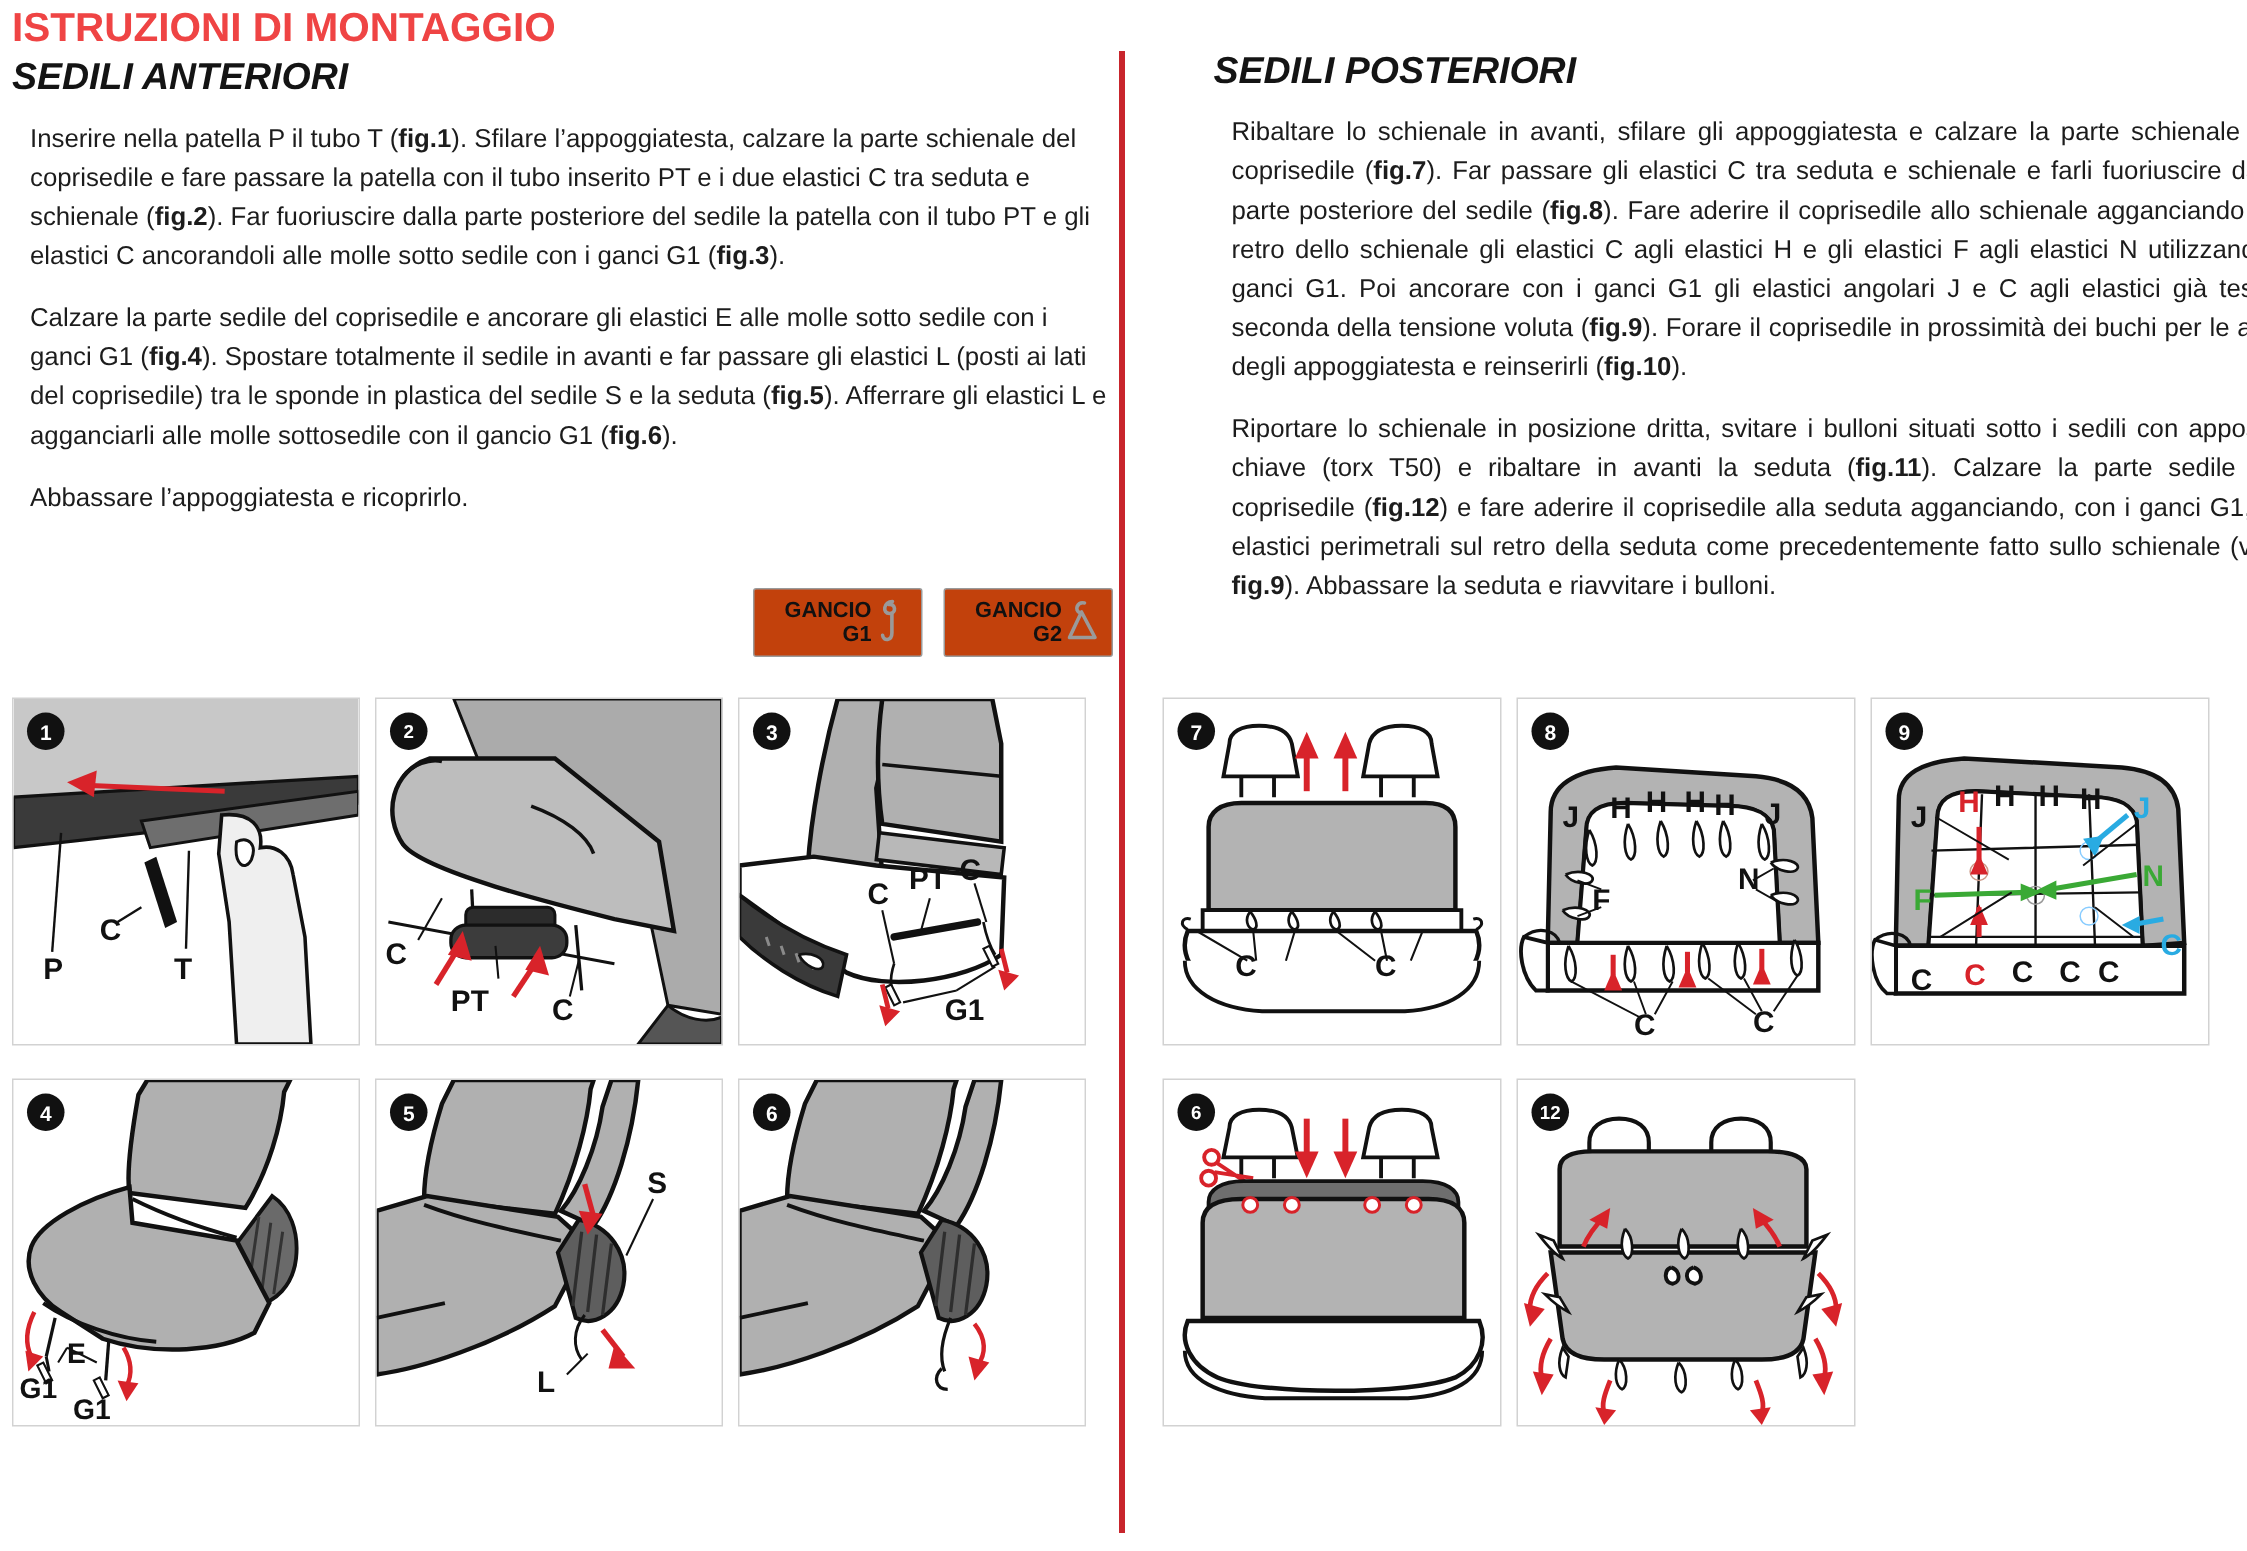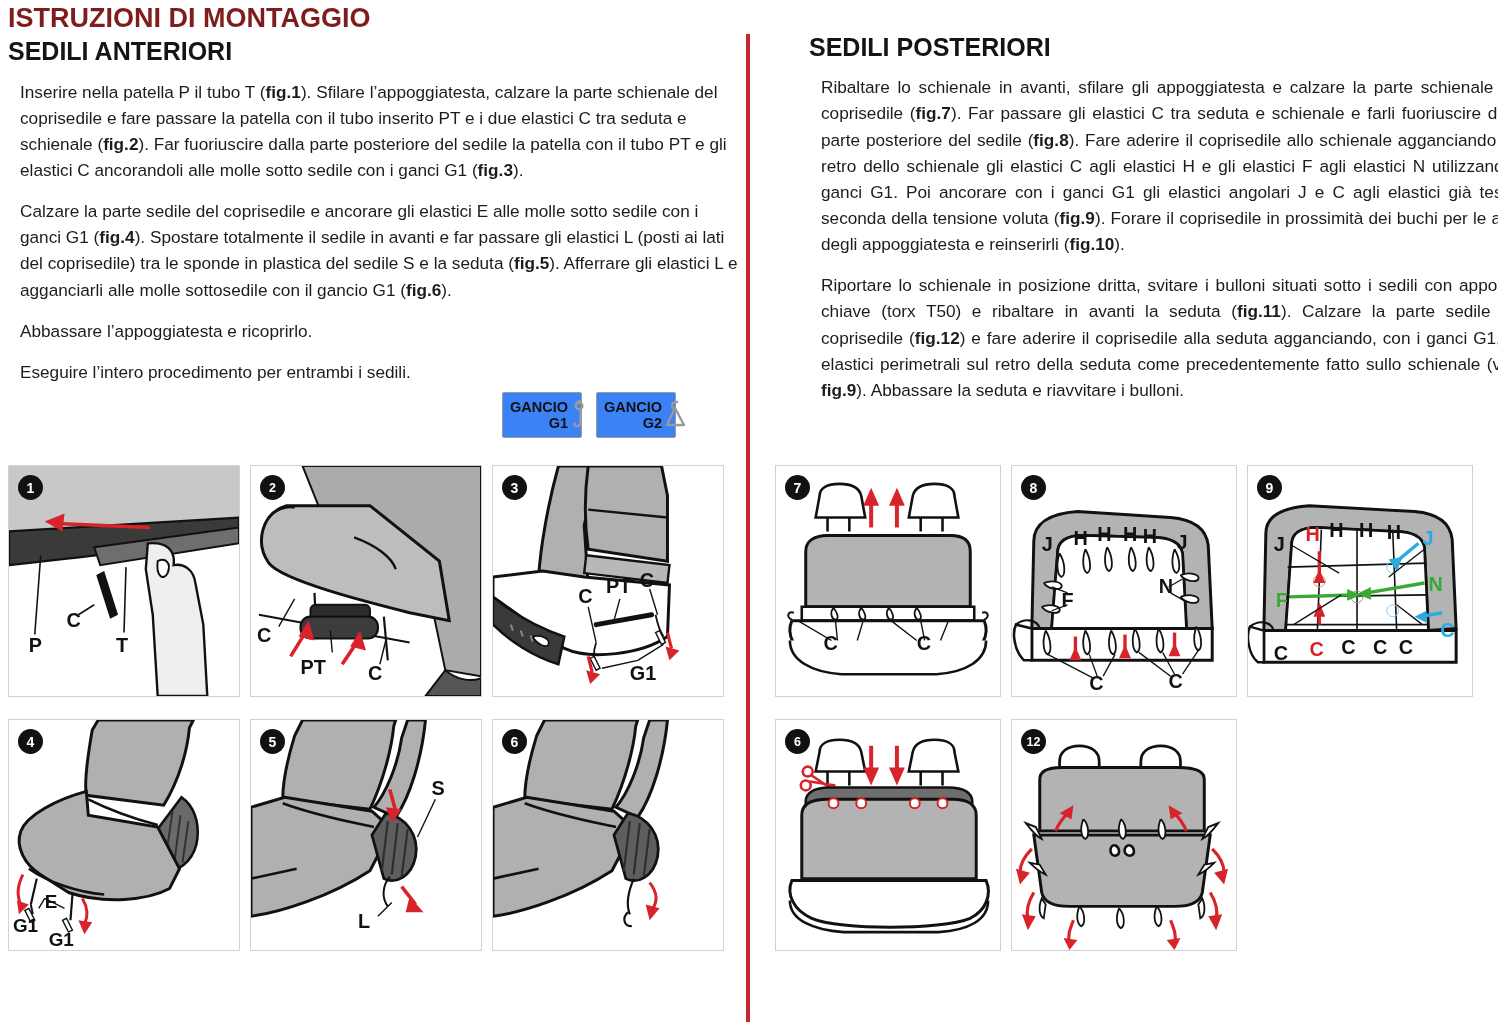--- a/index.html
+++ b/index.html
@@ -17,47 +17,47 @@
   .col-left{position:absolute;left:8px;top:0;width:735px;}
   .col-right{position:absolute;left:809px;top:0;width:715px;}
 
   .divider{
     position:absolute;left:746px;top:34px;width:4px;height:988px;
     background:#c8252c;
   }
 
   
   .main-title{
-    font-size:27px;font-weight:bold;color:#7f1d1d;
+    font-size:27px;font-weight:bold;color:#ef4444;
     letter-spacing:0px;line-height:1.05;margin:4px 0 6px 0;
     white-space:nowrap;
   }
   .sub-title{
     font-size:25px;font-weight:bold;color:#141414;
-    line-height:1.05;margin:0 0 14px 0;white-space:nowrap;
+    line-height:1.05;margin:0 0 14px 0;white-space:nowrap;font-style:italic;
   }
   .sub-title.right{margin-top:34px;}
 
   
   p.body{
     font-size:17.2px;line-height:1.52;margin:0 0 15px 12px;
     color:#1c1c1c;
   }
   .col-left p.body{text-align:left;}
   .col-right p.body{text-align:justify;}
   p.body b{font-weight:bold;}
 
   
   .legend-row{
     position:absolute;left:502px;top:392px;
     display:flex;gap:14px;
   }
   .legend-box{
-    border:1.5px solid #9a9a9a;background:#3b82f6;
-    width:80px;height:46px;border-radius:2px;
+    border:1.5px solid #9a9a9a;background:#c2410c;
+    width:113px;height:46px;border-radius:2px;
     display:flex;align-items:center;padding:0 7px;box-sizing:border-box;
   }
   .legend-txt{
     font-size:14.5px;font-weight:bold;line-height:1.12;
     text-align:right;flex:1;color:#111;
   }
   .legend-ico{width:26px;display:flex;align-items:center;justify-content:center;}
 
   
   .grid{position:absolute;display:grid;gap:10px;}
@@ -87,21 +87,20 @@
 
   <div class="divider"></div>
 
   <div class="col-left">
     <div class="main-title">ISTRUZIONI DI MONTAGGIO</div>
     <div class="sub-title">SEDILI ANTERIORI</div>
 
     <p class="body">Inserire nella patella P il tubo T (<b>fig.1</b>). Sfilare l’appoggiatesta, calzare la parte schienale del coprisedile e fare passare la patella con il tubo inserito PT e i due elastici C tra seduta e schienale (<b>fig.2</b>). Far fuoriuscire dalla parte posteriore del sedile la patella con il tubo PT e gli elastici C ancorandoli alle molle sotto sedile con i ganci G1 (<b>fig.3</b>).</p>
     <p class="body">Calzare la parte sedile del coprisedile e ancorare gli elastici E alle molle sotto sedile con i ganci G1 (<b>fig.4</b>). Spostare totalmente il sedile in avanti e far passare gli elastici L (posti ai lati del coprisedile) tra le sponde in plastica del sedile S e la seduta (<b>fig.5</b>). Afferrare gli elastici L e agganciarli alle molle sottosedile con il gancio G1 (<b>fig.6</b>).</p>
     <p class="body">Abbassare l’appoggiatesta e ricoprirlo.</p>
-    <p class="body">Eseguire l’intero procedimento per entrambi i sedili.</p>
   </div>
 
   <div class="col-right">
     <div class="sub-title right">SEDILI POSTERIORI</div>
     <p class="body">Ribaltare lo schienale in avanti, sfilare gli appoggiatesta e calzare la parte schienale del coprisedile (<b>fig.7</b>). Far passare gli elastici C tra seduta e schienale e farli fuoriuscire dalla parte posteriore del sedile (<b>fig.8</b>). Fare aderire il coprisedile allo schienale agganciando sul retro dello schienale gli elastici C agli elastici H e gli elastici F agli elastici N utilizzando i ganci G1. Poi ancorare con i ganci G1 gli elastici angolari J e C agli elastici già tesi a seconda della tensione voluta (<b>fig.9</b>). Forare il coprisedile in prossimità dei buchi per le aste degli appoggiatesta e reinserirli (<b>fig.10</b>).</p>
     <p class="body">Riportare lo schienale in posizione dritta, svitare i bulloni situati sotto i sedili con apposita chiave (torx T50) e ribaltare in avanti la seduta (<b>fig.11</b>). Calzare la parte sedile del coprisedile (<b>fig.12</b>) e fare aderire il coprisedile alla seduta agganciando, con i ganci G1, gli elastici perimetrali sul retro della seduta come precedentemente fatto sullo schienale (vedi <b>fig.9</b>). Abbassare la seduta e riavvitare i bulloni.</p>
   </div>
 
   <div class="legend-row">
 

